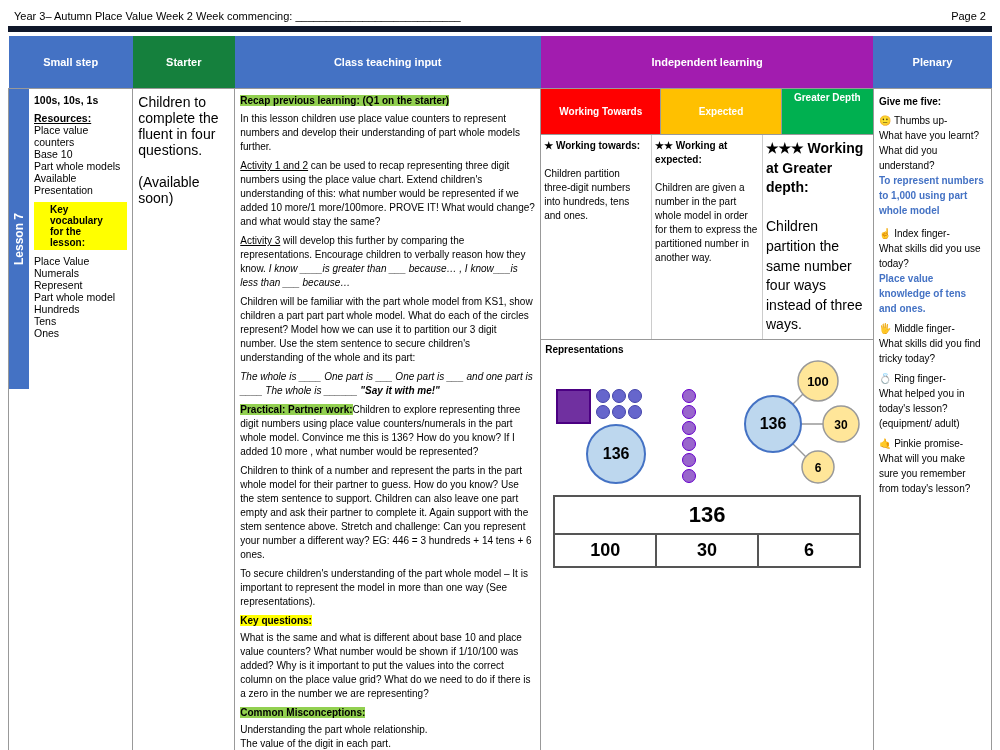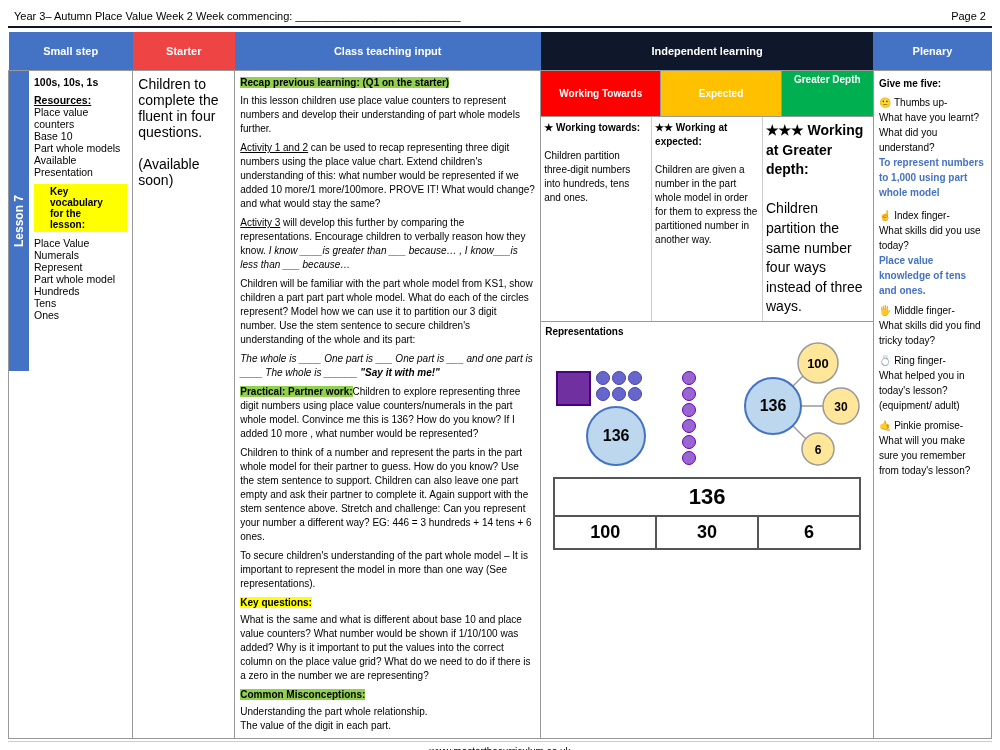--- a/index.html
+++ b/index.html
@@ -1,20 +1,20 @@
 <!DOCTYPE html>
 <html><head>
   <meta charset="utf-8">
   <style>
     * { box-sizing: border-box; margin: 0; padding: 0; }
     body { font-family: Arial, sans-serif; font-size: 11px; background: #fff; width: 1000px; min-height: 750px; }
 
     .page-wrapper { width: 1000px; padding: 6px 8px; }
 
-    .top-bar { display: flex; justify-content: space-between; align-items: center; padding: 4px 6px; border-bottom: 2px solid #0f172a; margin-bottom: 4px; font-size: 11px; }
+    .top-bar { display: flex; justify-content: space-between; align-items: center; padding: 4px 6px; border-bottom: 6px solid #0f172a; margin-bottom: 4px; font-size: 11px; }
 
     .bottom-bar { text-align: center; font-size: 10px; padding: 4px; border-top: 1px solid #ccc; margin-top: 2px; }
 
     .main-outer-table { width: 100%; border-collapse: collapse; }
     .main-outer-table > tbody > tr > td { border: 1px solid #999; vertical-align: top; }
   </style>
 </head>
 <body>
 
 <div class="page-wrapper">
@@ -22,23 +22,23 @@
   <div class="top-bar">
     <span>Year 3– Autumn Place Value Week 2 Week commencing: ___________________________</span>
     <span>Page 2</span>
   </div>
 
   <table class="main-outer-table">
 
     <thead>
       <tr>
         <th style="background:#4472C4;color:white;text-align:center;padding:5px 3px;font-size:11px;width:110px;">Small step</th>
-        <th style="background:#ef4444;color:white;text-align:center;padding:5px 3px;font-size:11px;width:95px;">Starter</th>
+        <th style="background:#15803d;color:white;text-align:center;padding:5px 3px;font-size:11px;width:95px;">Starter</th>
         <th style="background:#4472C4;color:white;text-align:center;padding:5px 3px;font-size:11px;width:285px;">Class teaching input</th>
-        <th style="background:#0f172a;color:white;text-align:center;padding:13px 3px;font-size:11px;width:310px;">Independent learning</th>
+        <th style="background:#a21caf;color:white;text-align:center;padding:20px 3px;font-size:11px;width:310px;">Independent learning</th>
         <th style="background:#4472C4;color:white;text-align:center;padding:5px 3px;font-size:11px;width:110px;">Plenary</th>
       </tr>
     </thead>
     <tbody>
       <tr>
 
         <td style="padding:0;">
           <div style="display:flex;height:100%;">
             <div style="background:#4472C4;color:white;writing-mode:vertical-rl;transform:rotate(180deg);text-align:center;font-weight:bold;font-size:12px;padding:6px 3px;min-height:300px;">Lesson 7</div>
             <div style="padding:5px;font-size:10.5px;">

